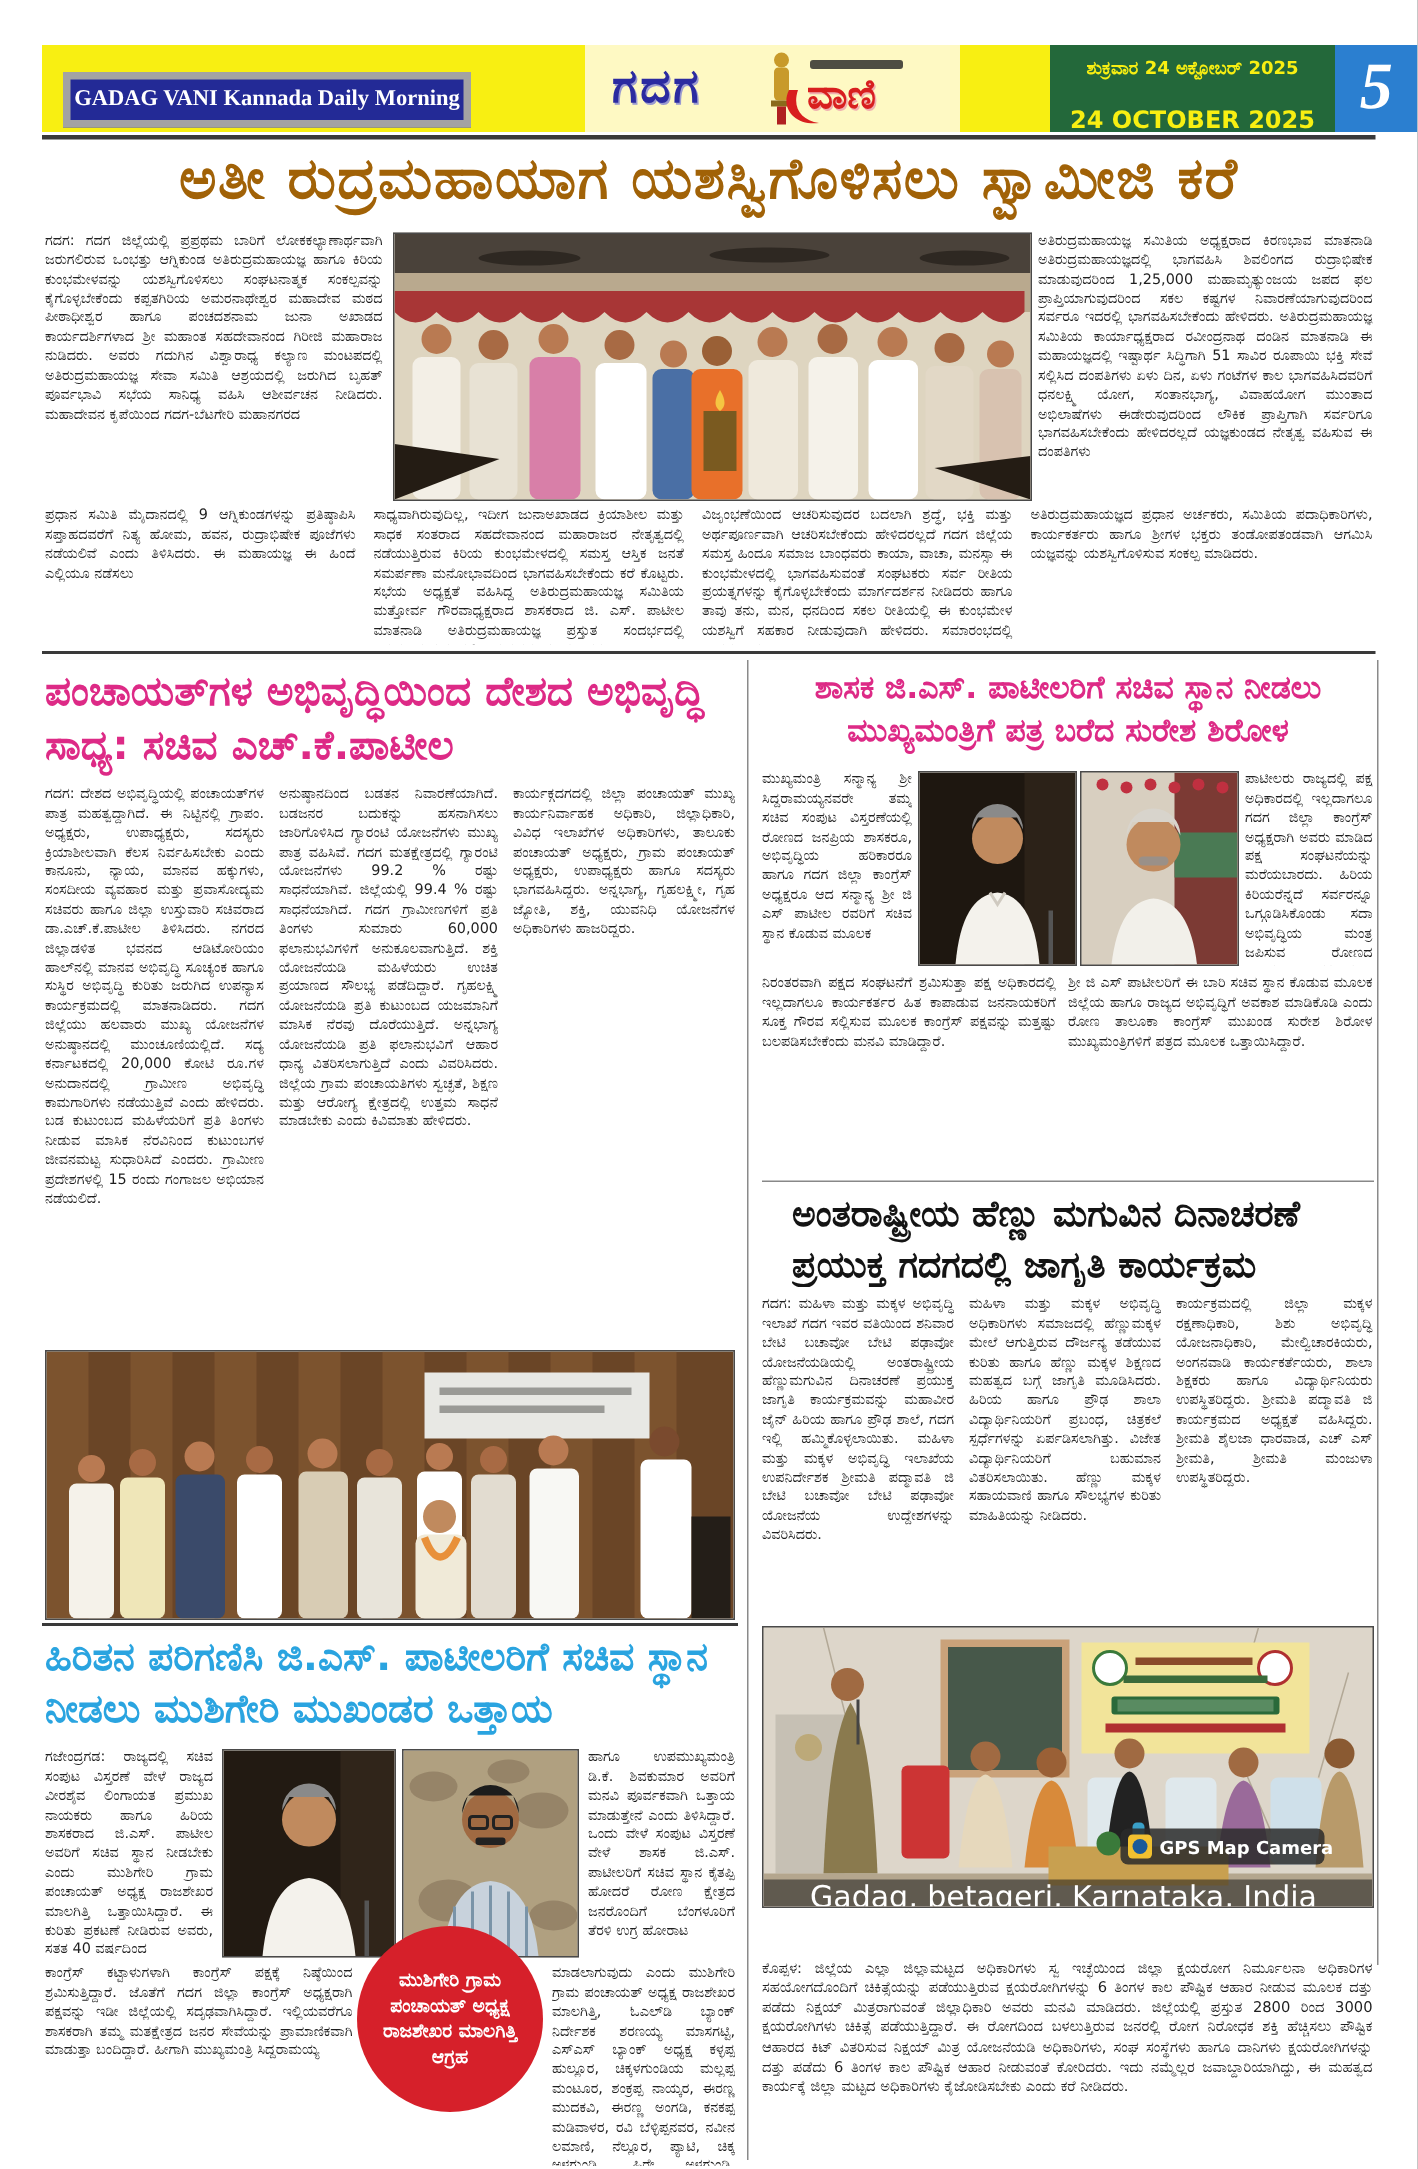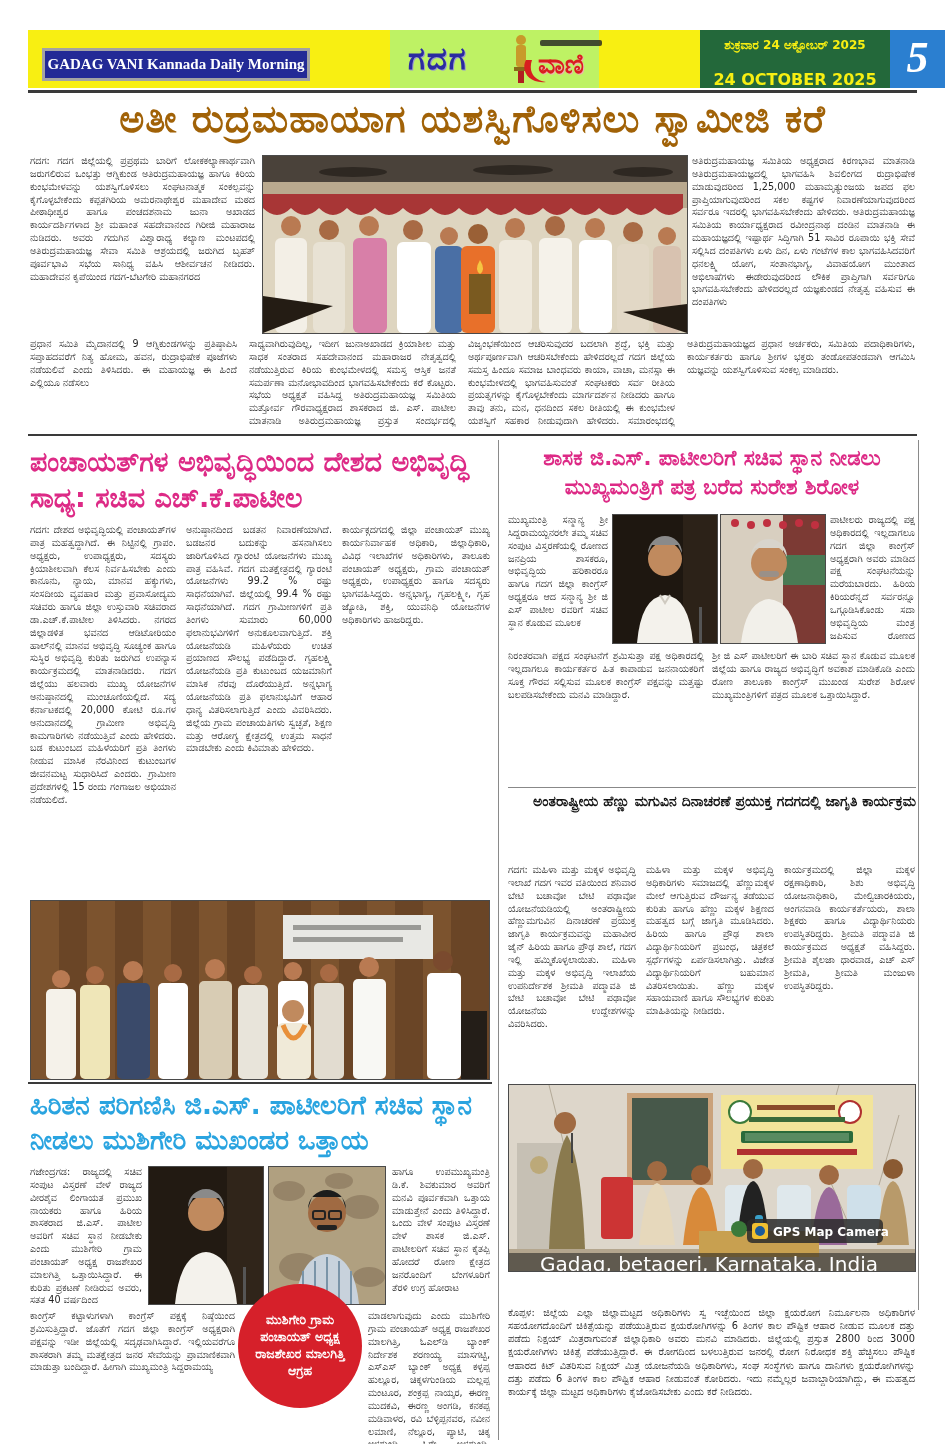--- a/index.html
+++ b/index.html
@@ -8,23 +8,23 @@
   .abs{position:absolute;}
   .col{position:absolute;font-size:9.6px;line-height:1.34;text-align:justify;
        color:#1e1e1e;overflow:hidden;word-break:break-word;}
   .hl{position:absolute;font-weight:bold;overflow:hidden;}
   .ph{position:absolute;border:1px solid #4a4a4a;overflow:hidden;background:#cfc8ba;}
   .rule-h{position:absolute;background:#3a3a3a;}
   .rule-v{position:absolute;background:#8a8a8a;width:1px;}
   
   #masthead{position:absolute;left:28px;top:30px;width:889px;height:58px;background:#f8ef12;}
   #mast-title{position:absolute;left:14px;top:18px;width:262px;height:27px;background:#232a96;
-      border:3px solid #a3a3a3;color:#ffffff;font-family:"Liberation Serif","DejaVu Serif",serif;
+      border:5px solid #a3a3a3;color:#ffffff;font-family:"Liberation Serif","DejaVu Serif",serif;
       font-weight:bold;font-size:15px;text-align:center;line-height:26px;}
-  #logo-wrap{position:absolute;left:362px;top:0;width:209px;height:58px;background:#bef264;text-align:right;}
+  #logo-wrap{position:absolute;left:362px;top:0;width:250px;height:58px;background:#fef9c3;text-align:right;}
   .logo-gadag{position:absolute;left:18px;top:10px;font-size:31px;font-weight:bold;color:#2b2ba0;
       letter-spacing:2px;text-shadow:1px 1px 0 #9a9ad0;}
   .logo-vani{position:absolute;left:148px;top:18px;font-size:27px;font-weight:bold;color:#d81f1f;
       text-shadow:1px 1px 0 #f0b0b0;}
   .logo-tag{position:absolute;left:150px;top:10px;width:62px;height:6px;background:#222;opacity:.8;border-radius:2px;}
   #datebox{position:absolute;left:672px;top:0;width:190px;height:58px;background:#23683a;color:#f8ef12;
       text-align:center;}
   #datebox .kn{font-size:12px;font-weight:bold;margin-top:8px;}
   #datebox .en{font-size:16px;font-weight:bold;margin-top:18px;}
   #pagenum{position:absolute;left:862px;top:0;width:55px;height:58px;background:#2b7fd0;color:#ffffff;
@@ -172,21 +172,21 @@
       <circle cx="262" cy="110" r="11" fill="#c08a5e"></circle>
       <rect x="246" y="122" width="34" height="56" rx="6" fill="#f0ead8"></rect>
       <path d="M252 124 q10 26 22 0" stroke="#e8903a" stroke-width="5" fill="none"></path>
       <rect x="430" y="110" width="26" height="68" fill="#241e18"></rect>
     </svg>
   </div>
   <div class="rule-h" style="left:28px;top:1082px;width:464px;height:2px"></div>
 
   <div class="hl hl-pink" style="left:508px;top:444px;width:408px;height:64px;font-size:21px;line-height:1.4;text-align:center">ಶಾಸಕ ಜಿ.ಎಸ್. ಪಾಟೀಲರಿಗೆ ಸಚಿವ ಸ್ಥಾನ ನೀಡಲು ಮುಖ್ಯಮಂತ್ರಿಗೆ ಪತ್ರ ಬರೆದ ಸುರೇಶ ಶಿರೋಳ</div>
 
-  <div class="col" style="left:508px;top:514px;width:100px;height:130px">ಮುಖ್ಯಮಂತ್ರಿ ಸನ್ಮಾನ್ಯ ಶ್ರೀ ಸಿದ್ದರಾಮಯ್ಜನರಲೇ ತಮ್ಮ ಸಚಿವ ಸಂಪುಟ ವಿಸ್ತರಣೆಯಲ್ಲಿ ರೋಣದ ಜನಪ್ರಿಯ ಶಾಸಕರೂ, ಅಭಿವೃದ್ಧಿಯ ಹರಿಕಾರರೂ ಹಾಗೂ ಗದಗ ಜಿಲ್ಲಾ ಕಾಂಗ್ರೆಸ್ ಅಧ್ಯಕ್ಷರೂ ಆದ ಸನ್ಮಾನ್ಯ ಶ್ರೀ ಜಿ ಎಸ್ ಪಾಟೀಲ ರವರಿಗೆ ಸಚಿವ ಸ್ಥಾನ ಕೊಡುವ ಮೂಲಕ</div>
+  <div class="col" style="left:508px;top:514px;width:100px;height:130px">ಮುಖ್ಯಮಂತ್ರಿ ಸನ್ಮಾನ್ಯ ಶ್ರೀ ಸಿದ್ದರಾಮಯ್ಯನವರೇ ತಮ್ಮ ಸಚಿವ ಸಂಪುಟ ವಿಸ್ತರಣೆಯಲ್ಲಿ ರೋಣದ ಜನಪ್ರಿಯ ಶಾಸಕರೂ, ಅಭಿವೃದ್ಧಿಯ ಹರಿಕಾರರೂ ಹಾಗೂ ಗದಗ ಜಿಲ್ಲಾ ಕಾಂಗ್ರೆಸ್ ಅಧ್ಯಕ್ಷರೂ ಆದ ಸನ್ಮಾನ್ಯ ಶ್ರೀ ಜಿ ಎಸ್ ಪಾಟೀಲ ರವರಿಗೆ ಸಚಿವ ಸ್ಥಾನ ಕೊಡುವ ಮೂಲಕ</div>
 
   <div class="ph" style="left:612px;top:514px;width:104px;height:128px">
     <svg width="104" height="128" viewBox="0 0 104 128">
       <rect width="104" height="128" fill="#1e1710"></rect>
       <rect x="70" y="0" width="34" height="128" fill="#2c2218"></rect>
       <circle cx="52" cy="44" r="17" fill="#c08a5e"></circle>
       <path d="M35 38 a17 17 0 0 1 34 0 l-4 -8 -26 0 Z" fill="#8a8a8a"></path>
       <path d="M24 128 q4 -46 28 -48 q24 2 28 48 Z" fill="#f4f2ec"></path>
       <path d="M47 80 l5 8 5 -8" stroke="#cfcac0" stroke-width="2" fill="none"></path>
       <rect x="86" y="92" width="3" height="36" fill="#555"></rect>
@@ -213,21 +213,21 @@
     </svg>
   </div>
 
   <div class="col" style="left:830px;top:514px;width:85px;height:130px">ಪಾಟೀಲರು ರಾಜ್ಯದಲ್ಲಿ ಪಕ್ಷ ಅಧಿಕಾರದಲ್ಲಿ ಇಲ್ಲದಾಗಲೂ ಗದಗ ಜಿಲ್ಲಾ ಕಾಂಗ್ರೆಸ್ ಅಧ್ಯಕ್ಷರಾಗಿ ಅವರು ಮಾಡಿದ ಪಕ್ಷ ಸಂಘಟನೆಯನ್ನು ಮರೆಯಬಾರದು. ಹಿರಿಯ ಕಿರಿಯರೆನ್ನದೆ ಸರ್ವರನ್ನೂ ಒಗ್ಗೂಡಿಸಿಕೊಂಡು ಸದಾ ಅಭಿವೃದ್ಧಿಯ ಮಂತ್ರ ಜಪಿಸುವ ರೋಣದ ಜನಾನುರಾಗಿ ಶಾಸಕರಾದ</div>
 
   <div class="col" style="left:508px;top:650px;width:196px;height:132px">ನಿರಂತರವಾಗಿ ಪಕ್ಷದ ಸಂಘಟನೆಗೆ ಶ್ರಮಿಸುತ್ತಾ ಪಕ್ಷ ಅಧಿಕಾರದಲ್ಲಿ ಇಲ್ಲದಾಗಲೂ ಕಾರ್ಯಕರ್ತರ ಹಿತ ಕಾಪಾಡುವ ಜನನಾಯಕರಿಗೆ ಸೂಕ್ತ ಗೌರವ ಸಲ್ಲಿಸುವ ಮೂಲಕ ಕಾಂಗ್ರೆಸ್ ಪಕ್ಷವನ್ನು ಮತ್ತಷ್ಟು ಬಲಪಡಿಸಬೇಕೆಂದು ಮನವಿ ಮಾಡಿದ್ದಾರೆ.</div>
   <div class="col" style="left:712px;top:650px;width:203px;height:132px">ಶ್ರೀ ಜಿ ಎಸ್ ಪಾಟೀಲರಿಗೆ ಈ ಬಾರಿ ಸಚಿವ ಸ್ಥಾನ ಕೊಡುವ ಮೂಲಕ ಜಿಲ್ಲೆಯ ಹಾಗೂ ರಾಜ್ಯದ ಅಭಿವೃದ್ಧಿಗೆ ಅವಕಾಶ ಮಾಡಿಕೊಡಿ ಎಂದು ರೋಣ ತಾಲೂಕಾ ಕಾಂಗ್ರೆಸ್ ಮುಖಂಡ ಸುರೇಶ ಶಿರೋಳ ಮುಖ್ಯಮಂತ್ರಿಗಳಿಗೆ ಪತ್ರದ ಮೂಲಕ ಒತ್ತಾಯಿಸಿದ್ದಾರೆ.</div>
 
   <div class="rule-h" style="left:508px;top:787px;width:408px;height:1px;background:#888"></div>
 
-  <div class="hl hl-black" style="left:508px;top:792px;width:408px;height:66px;font-size:14px;line-height:1.42;text-align:right">ಅಂತರಾಷ್ಟ್ರೀಯ ಹೆಣ್ಣು ಮಗುವಿನ ದಿನಾಚರಣೆ ಪ್ರಯುಕ್ತ ಗದಗದಲ್ಲಿ ಜಾಗೃತಿ ಕಾರ್ಯಕ್ರಮ</div>
+  <div class="hl hl-black" style="left:528px;top:792px;width:408px;height:66px;font-size:24px;line-height:1.42;text-align:left">ಅಂತರಾಷ್ಟ್ರೀಯ ಹೆಣ್ಣು ಮಗುವಿನ ದಿನಾಚರಣೆ ಪ್ರಯುಕ್ತ ಗದಗದಲ್ಲಿ ಜಾಗೃತಿ ಕಾರ್ಯಕ್ರಮ</div>
 
   <div class="col" style="left:508px;top:864px;width:128px;height:212px">ಗದಗ: ಮಹಿಳಾ ಮತ್ತು ಮಕ್ಕಳ ಅಭಿವೃದ್ಧಿ ಇಲಾಖೆ ಗದಗ ಇವರ ವತಿಯಿಂದ ಶನಿವಾರ ಬೇಟಿ ಬಚಾವೋ ಬೇಟಿ ಪಢಾವೋ ಯೋಜನೆಯಡಿಯಲ್ಲಿ ಅಂತರಾಷ್ಟ್ರೀಯ ಹೆಣ್ಣುಮಗುವಿನ ದಿನಾಚರಣೆ ಪ್ರಯುಕ್ತ ಜಾಗೃತಿ ಕಾರ್ಯಕ್ರಮವನ್ನು ಮಹಾವೀರ ಜೈನ್ ಹಿರಿಯ ಹಾಗೂ ಪ್ರೌಢ ಶಾಲೆ, ಗದಗ ಇಲ್ಲಿ ಹಮ್ಮಿಕೊಳ್ಳಲಾಯಿತು. ಮಹಿಳಾ ಮತ್ತು ಮಕ್ಕಳ ಅಭಿವೃದ್ಧಿ ಇಲಾಖೆಯ ಉಪನಿರ್ದೇಶಕ ಶ್ರೀಮತಿ ಪದ್ಮಾವತಿ ಜಿ ಬೇಟಿ ಬಚಾವೋ ಬೇಟಿ ಪಢಾವೋ ಯೋಜನೆಯ ಉದ್ದೇಶಗಳನ್ನು ವಿವರಿಸಿದರು.</div>
   <div class="col" style="left:646px;top:864px;width:128px;height:212px">ಮಹಿಳಾ ಮತ್ತು ಮಕ್ಕಳ ಅಭಿವೃದ್ಧಿ ಅಧಿಕಾರಿಗಳು ಸಮಾಜದಲ್ಲಿ ಹೆಣ್ಣುಮಕ್ಕಳ ಮೇಲೆ ಆಗುತ್ತಿರುವ ದೌರ್ಜನ್ಯ ತಡೆಯುವ ಕುರಿತು ಹಾಗೂ ಹೆಣ್ಣು ಮಕ್ಕಳ ಶಿಕ್ಷಣದ ಮಹತ್ವದ ಬಗ್ಗೆ ಜಾಗೃತಿ ಮೂಡಿಸಿದರು. ಹಿರಿಯ ಹಾಗೂ ಪ್ರೌಢ ಶಾಲಾ ವಿದ್ಯಾರ್ಥಿನಿಯರಿಗೆ ಪ್ರಬಂಧ, ಚಿತ್ರಕಲೆ ಸ್ಪರ್ಧೆಗಳನ್ನು ಏರ್ಪಡಿಸಲಾಗಿತ್ತು. ವಿಜೇತ ವಿದ್ಯಾರ್ಥಿನಿಯರಿಗೆ ಬಹುಮಾನ ವಿತರಿಸಲಾಯಿತು. ಹೆಣ್ಣು ಮಕ್ಕಳ ಸಹಾಯವಾಣಿ ಹಾಗೂ ಸೌಲಭ್ಯಗಳ ಕುರಿತು ಮಾಹಿತಿಯನ್ನು ನೀಡಿದರು.</div>
   <div class="col" style="left:784px;top:864px;width:131px;height:212px">ಕಾರ್ಯಕ್ರಮದಲ್ಲಿ ಜಿಲ್ಲಾ ಮಕ್ಕಳ ರಕ್ಷಣಾಧಿಕಾರಿ, ಶಿಶು ಅಭಿವೃದ್ಧಿ ಯೋಜನಾಧಿಕಾರಿ, ಮೇಲ್ವಿಚಾರಕಿಯರು, ಅಂಗನವಾಡಿ ಕಾರ್ಯಕರ್ತೆಯರು, ಶಾಲಾ ಶಿಕ್ಷಕರು ಹಾಗೂ ವಿದ್ಯಾರ್ಥಿನಿಯರು ಉಪಸ್ಥಿತರಿದ್ದರು. ಶ್ರೀಮತಿ ಪದ್ಮಾವತಿ ಜಿ ಕಾರ್ಯಕ್ರಮದ ಅಧ್ಯಕ್ಷತೆ ವಹಿಸಿದ್ದರು. ಶ್ರೀಮತಿ ಶೈಲಜಾ ಧಾರವಾಡ, ಎಚ್ ಎಸ್ ಶ್ರೀಮತಿ, ಶ್ರೀಮತಿ ಮಂಜುಳಾ ಉಪಸ್ಥಿತರಿದ್ದರು.</div>
 
   <div class="ph" style="left:508px;top:1084px;width:406px;height:186px">
     <svg width="406" height="186" viewBox="0 0 406 186">
       <rect width="406" height="186" fill="#ddd6ca"></rect>
       <g stroke="#b2a896" stroke-width="1" fill="none">
         <path d="M40 0 L55 60 L30 120"></path>

